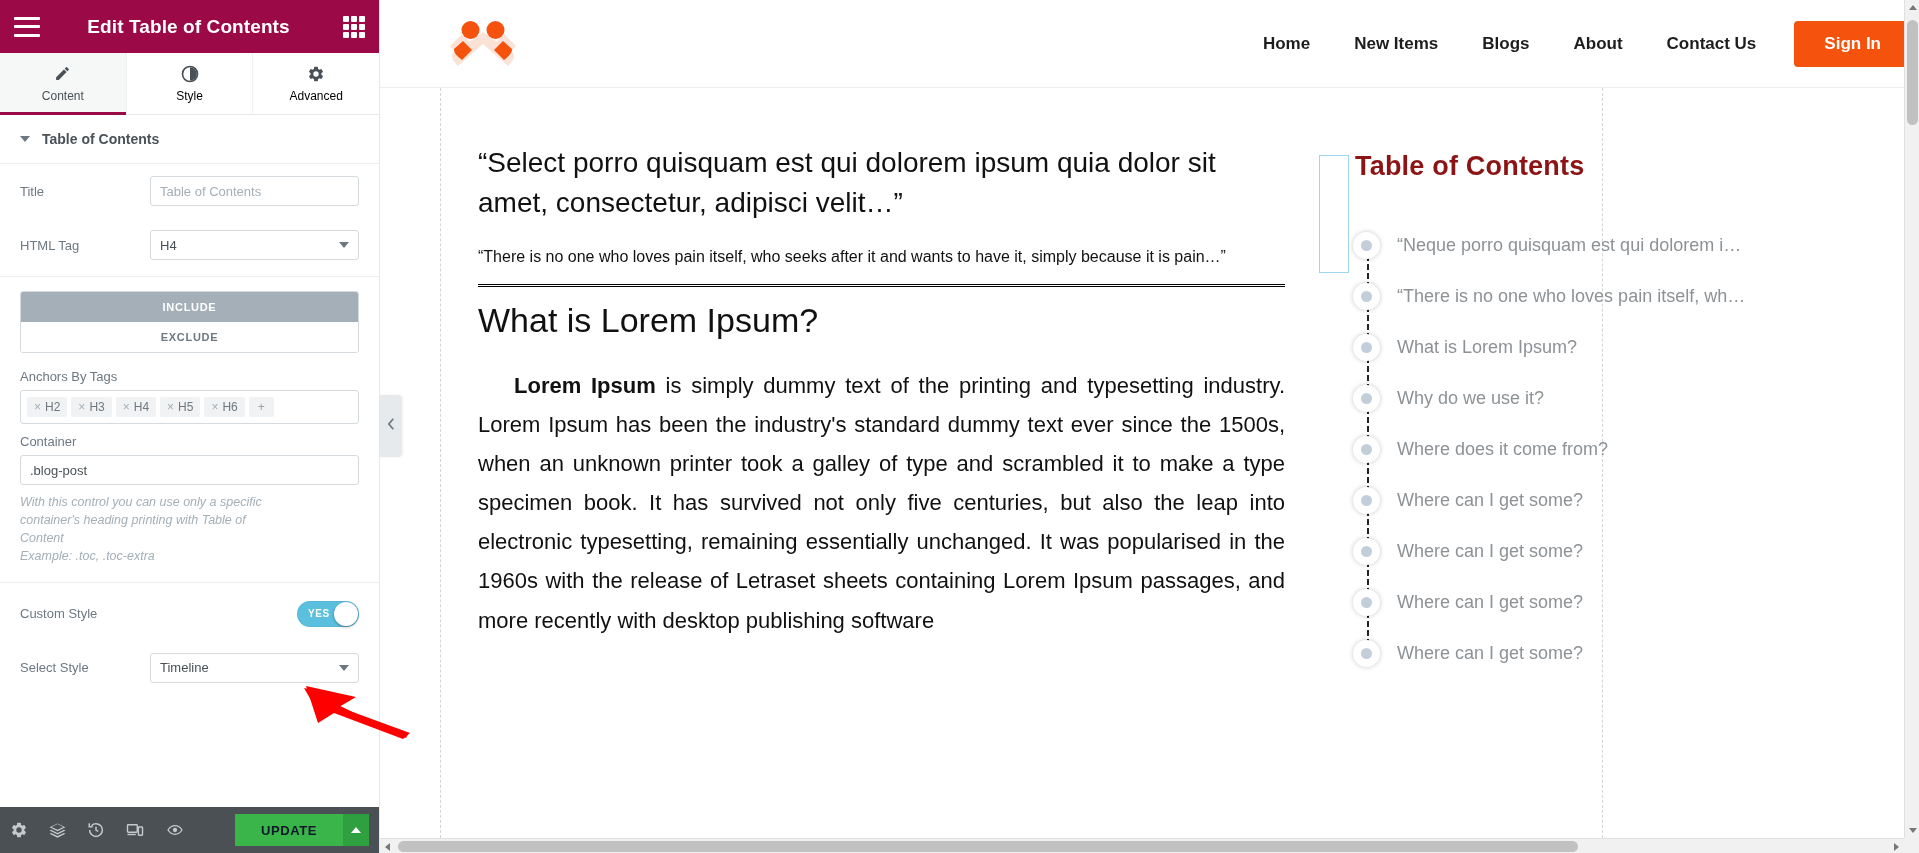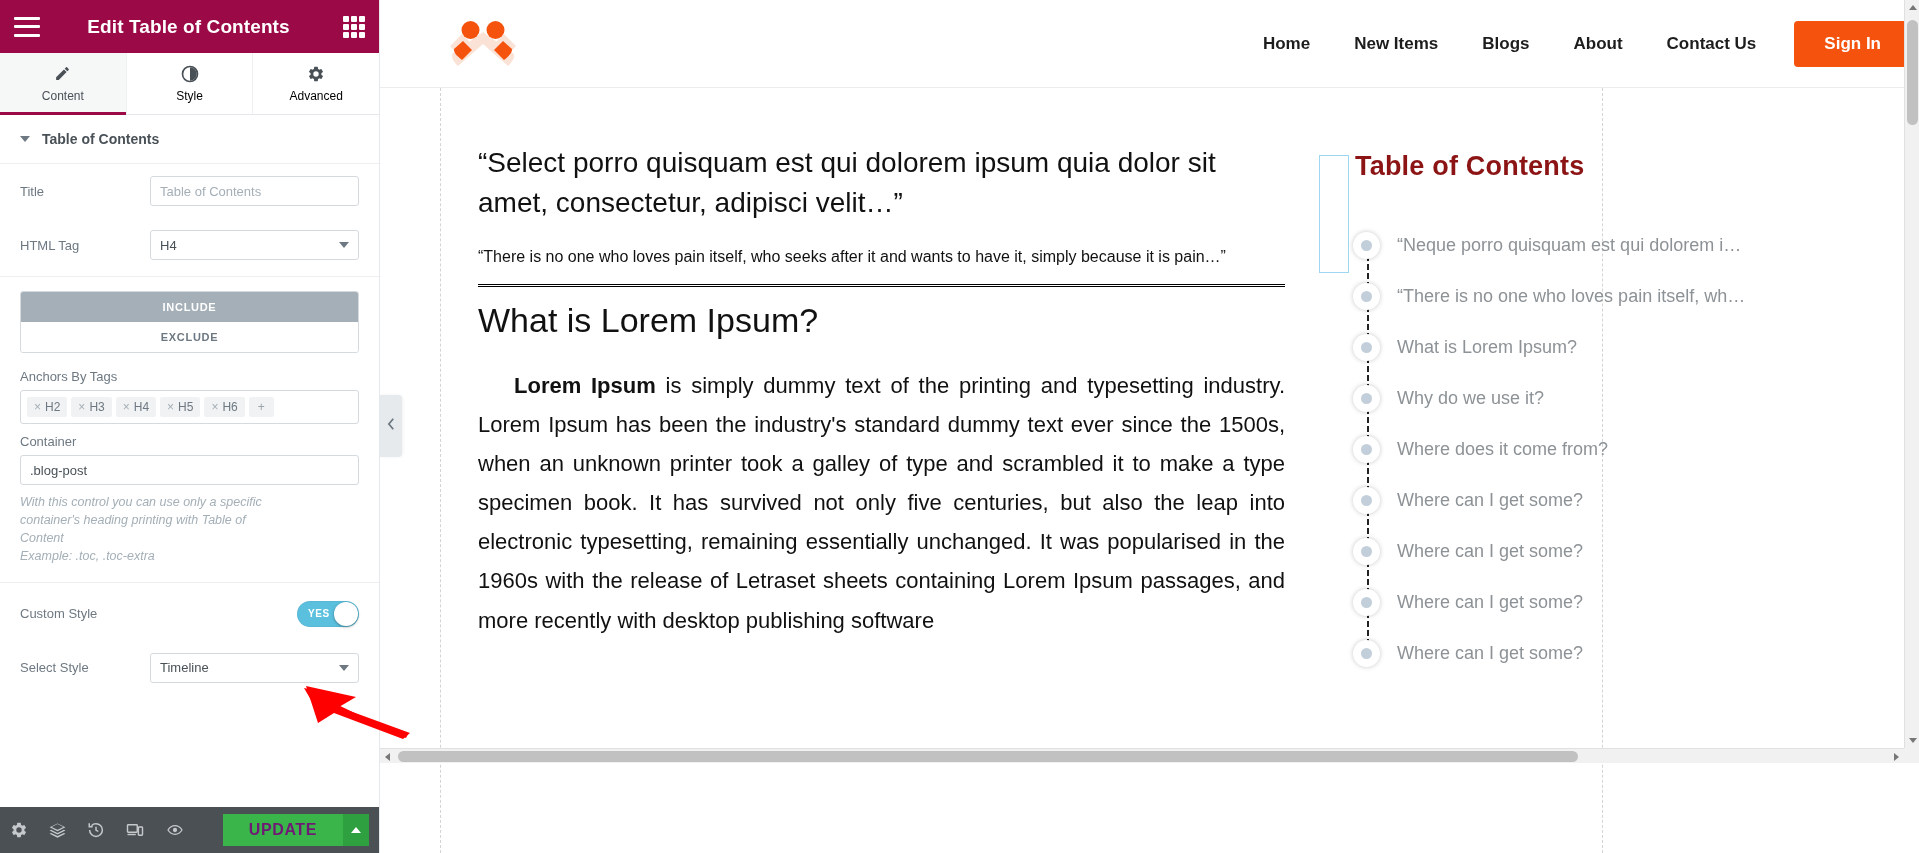--- a/index.html
+++ b/index.html
@@ -2,21 +2,21 @@
 <html><head>
 <meta charset="utf-8">
 <style>
   * { box-sizing: border-box; margin: 0; padding: 0; }
   html, body {
     width: 1919px; height: 853px;
     overflow: hidden;
     font-family: "Liberation Sans", sans-serif;
     background: #fff;
   }
-  .screen { position: relative; width: 1919px; height: 763px; display: flex; }
+  .screen { position: relative; width: 1919px; height: 853px; display: flex; }
 
   
   .panel {
     width: 380px; height: 853px;
     background: #fff;
     display: flex; flex-direction: column;
     position: relative; z-index: 20;
     border-right: 1px solid #e6e9ec;
   }
   .panel-header {
@@ -108,21 +108,21 @@
   }
   .red-arrow { position:absolute; left: 298px; top: 678px; z-index:41; pointer-events:none; }
 
   .panel-footer {
     height: 46px; background:#4a5054; display:flex; align-items:center;
     padding: 0 10px; gap: 20px; flex:0 0 auto;
   }
   .foot-icon { color:#c5c9cc; display:flex; align-items:center; cursor:pointer; }
   .update-wrap { margin-left:auto; display:flex; height:32px; }
   .update-btn {
-    background:#39b54a; color:#701a75; font-size:16px; font-weight:bold; letter-spacing:.6px;
+    background:#39b54a; color:#0f172a; font-size:13px; font-weight:bold; letter-spacing:.6px;
     display:flex; align-items:center; padding: 0 26px; cursor:pointer;
   }
   .update-caret {
     background:#2fa040; width:26px; display:flex;align-items:center;justify-content:center; cursor:pointer;
   }
   .up-caret { width:0;height:0;border-left:5px solid transparent;border-right:5px solid transparent;border-bottom:6px solid #fff;}
 
   
   .collapse-handle {
     position:absolute; left:380px; top:395px; width:22px; height:62px;

